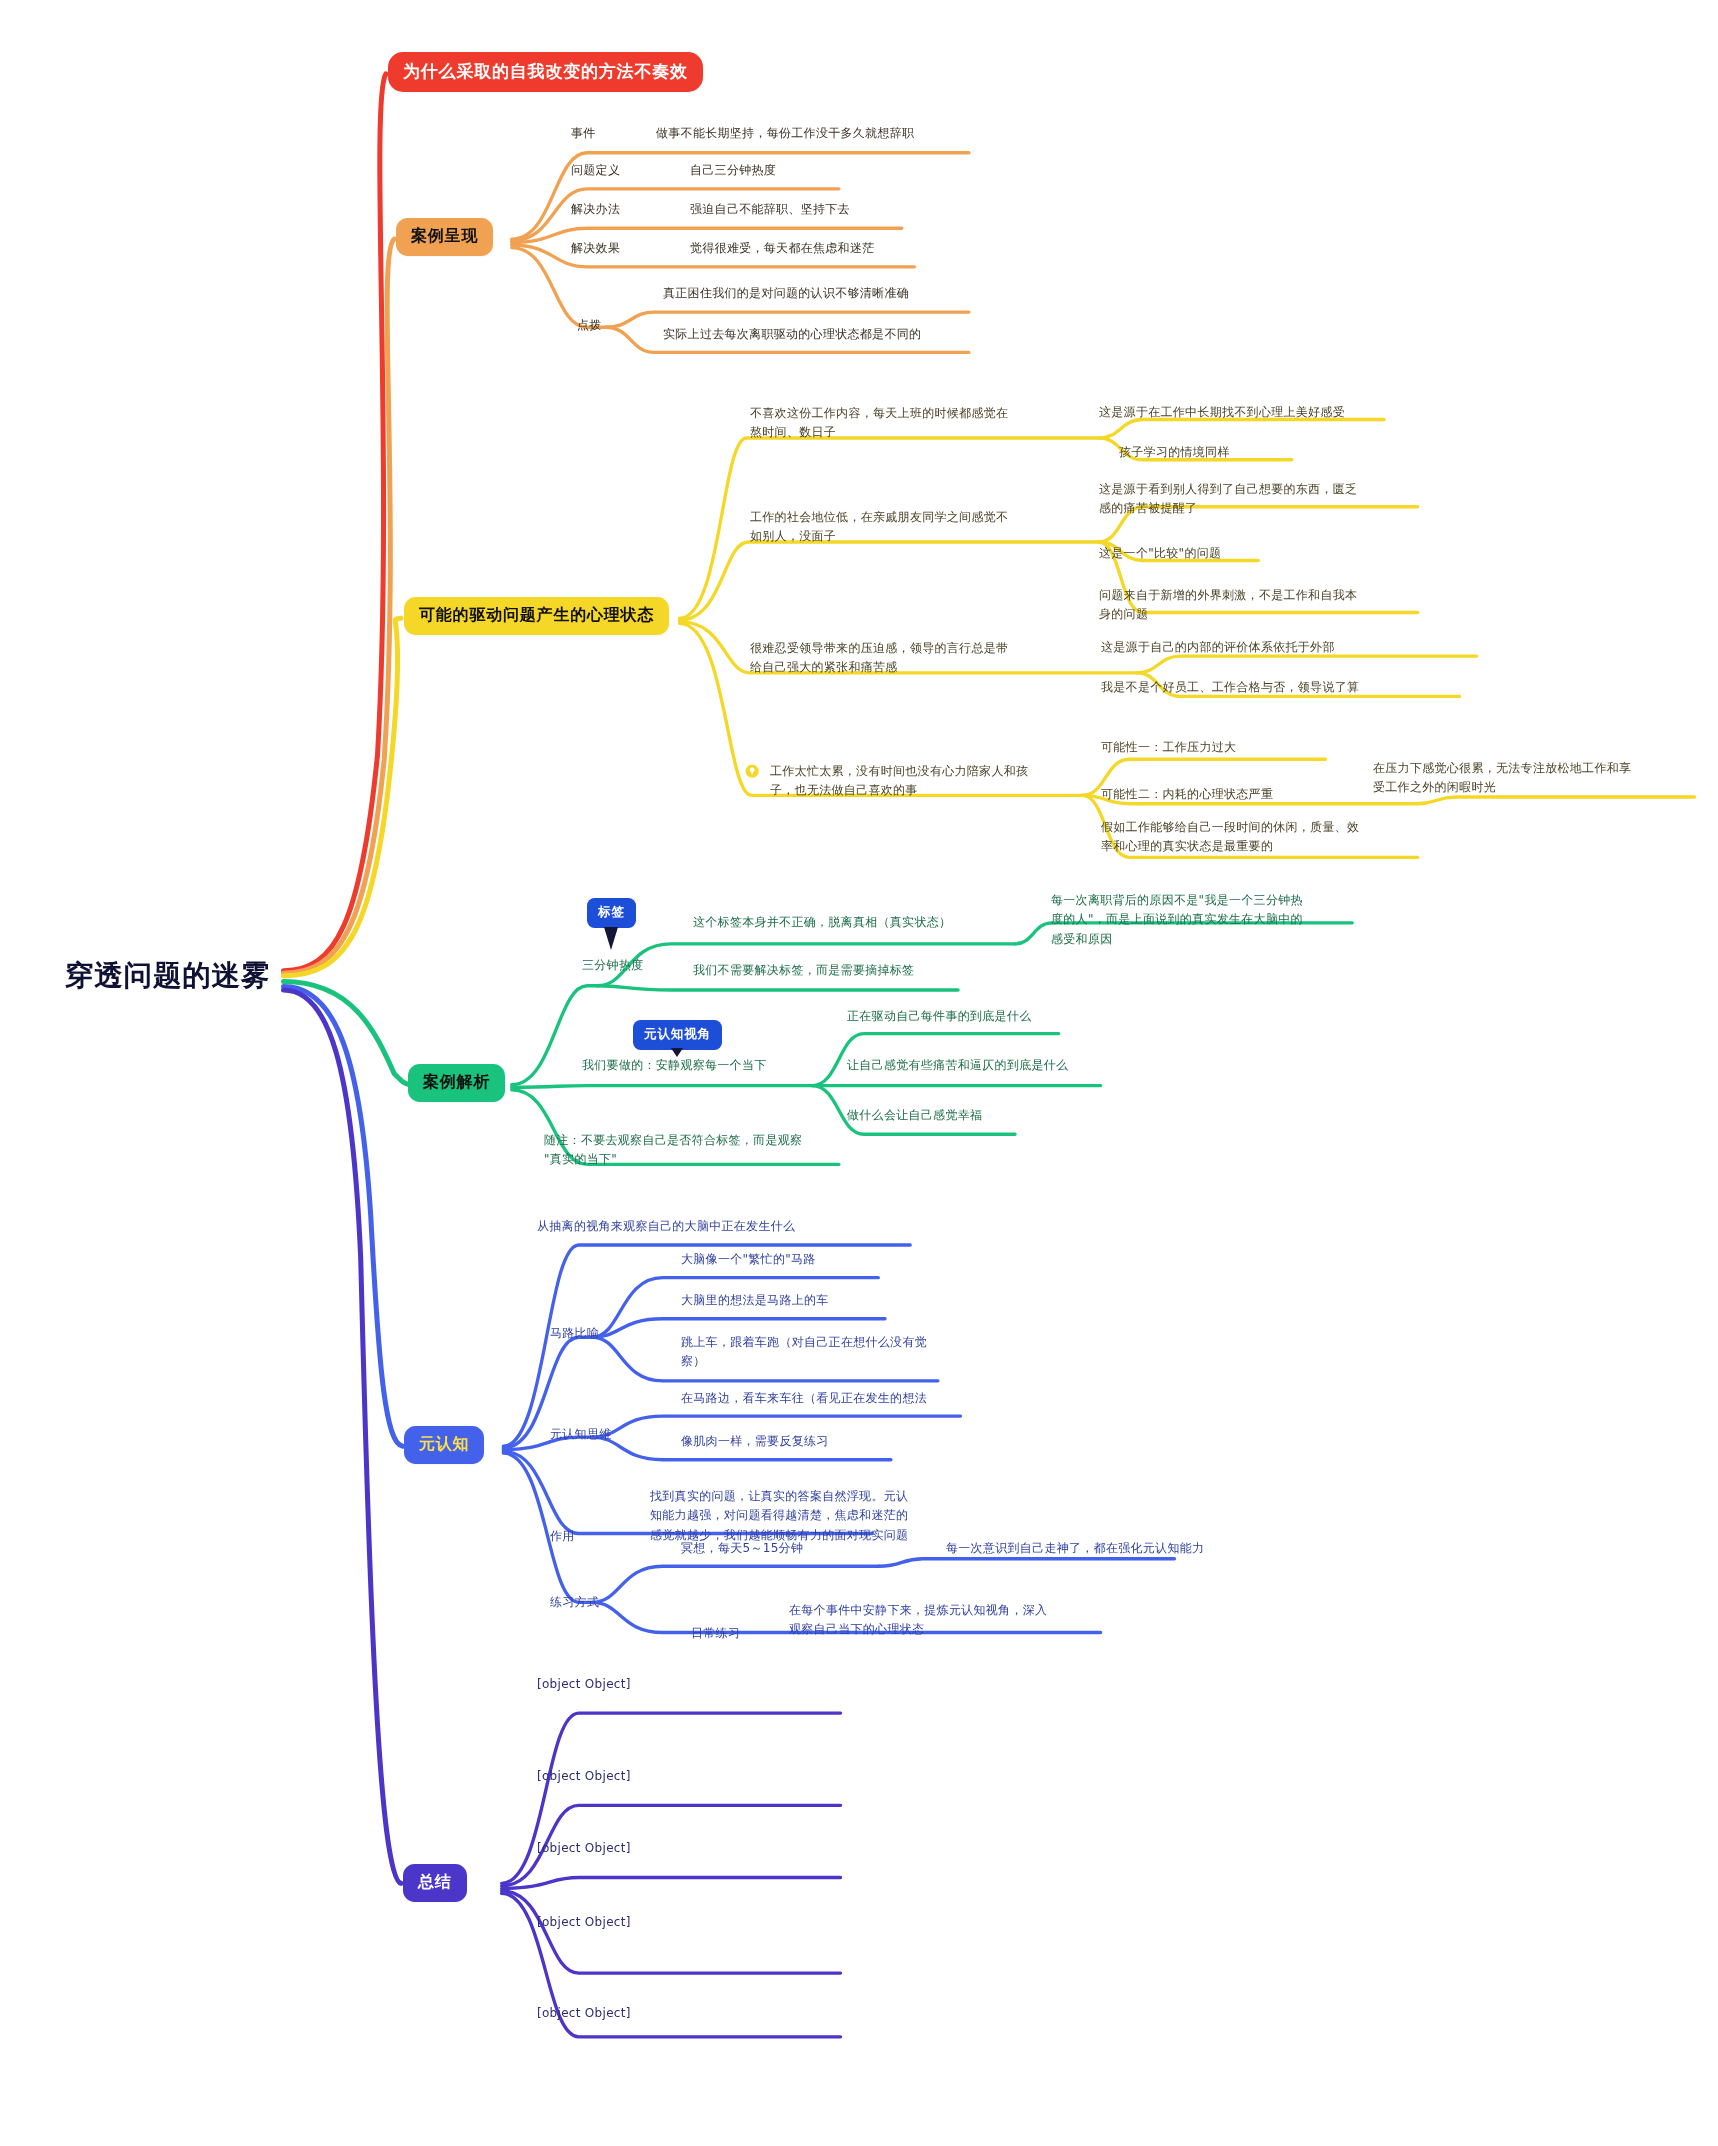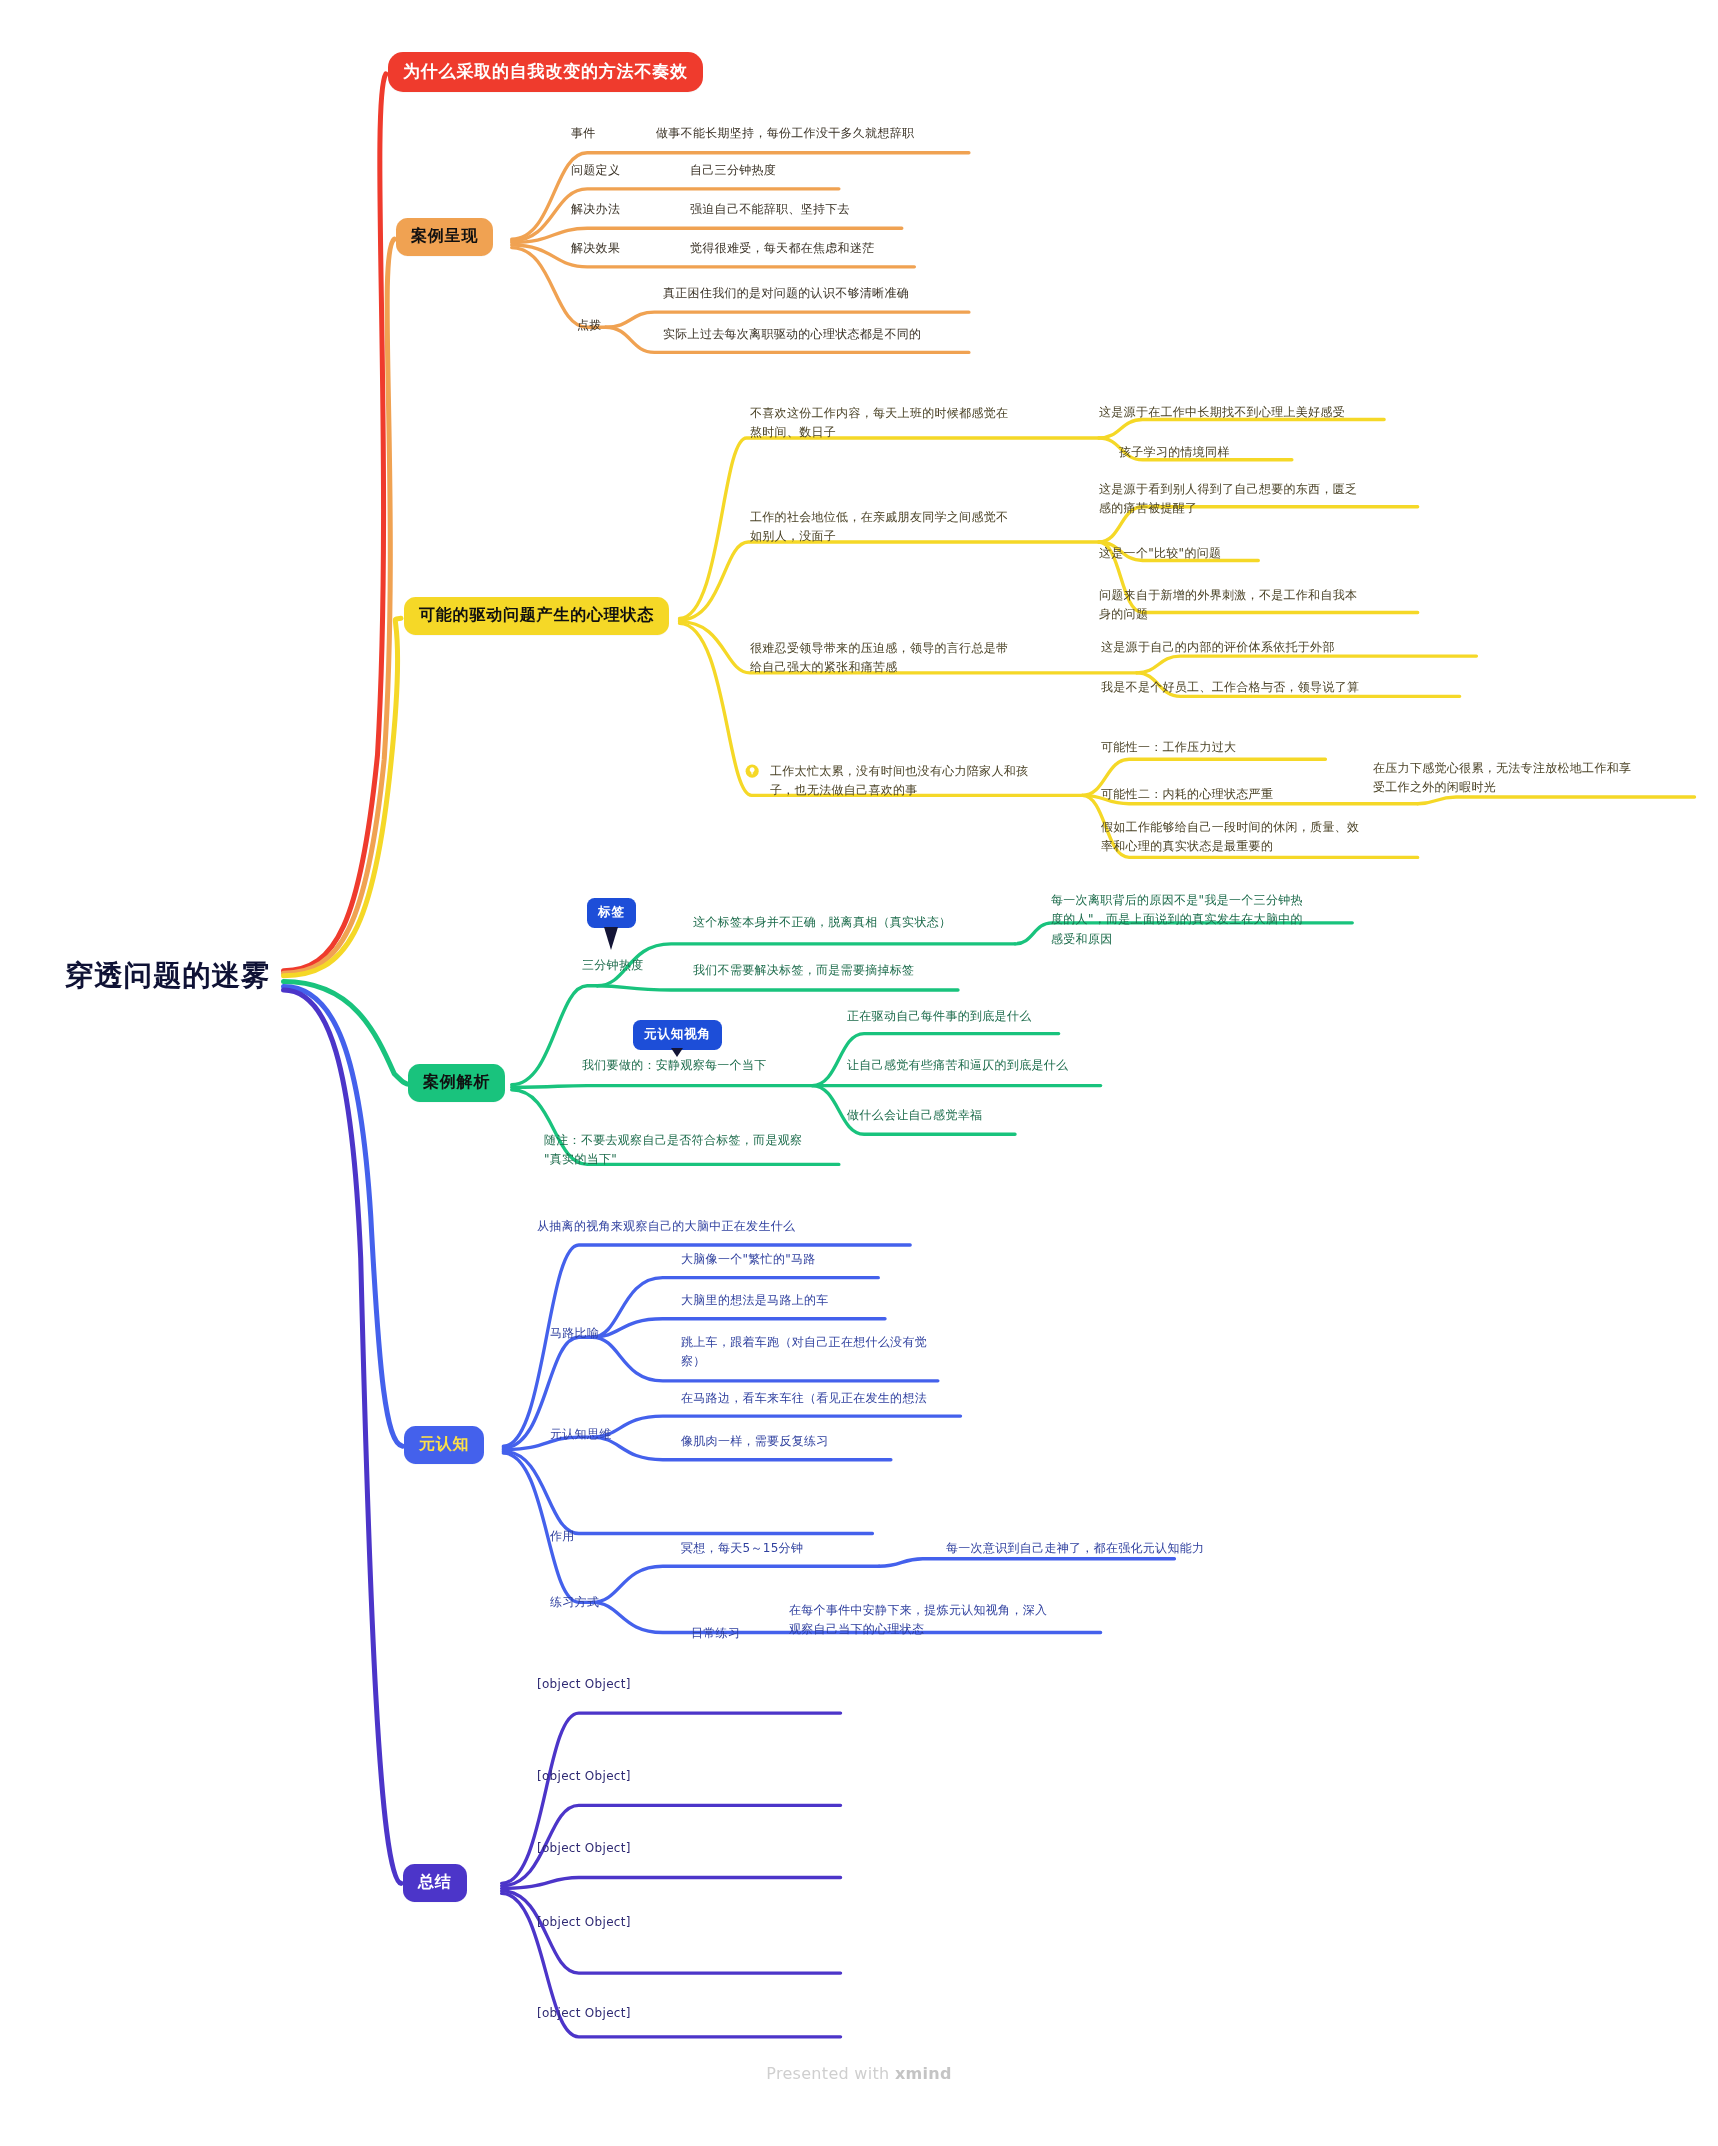--- a/index.html
+++ b/index.html
@@ -279,32 +279,32 @@
   <div class="leaf b" style="left:681px;top:1250px;">大脑像一个"繁忙的"马路</div>
   <div class="leaf b" style="left:681px;top:1291px;">大脑里的想法是马路上的车</div>
   <div class="leaf b" style="left:681px;top:1333px;width:260px;">跳上车，跟着车跑（对自己正在想什么没有觉
 察）</div>
 
   <div class="leaf b" style="left:550px;top:1425px;">元认知思维</div>
   <div class="leaf b" style="left:681px;top:1389px;">在马路边，看车来车往（看见正在发生的想法</div>
   <div class="leaf b" style="left:681px;top:1432px;">像肌肉一样，需要反复练习</div>
 
   <div class="leaf b" style="left:550px;top:1527px;">作用</div>
+  <div class="leaf b" style="left:650px;top:1487px;width:277px;">找到真实的问题，让真实的答案自然浮现。元认
+知能力越强，对问题看得越清楚，焦虑和迷茫的
+感觉就越少，我们越能顺畅有力的面对现实问题</div>
 
   <div class="leaf b" style="left:550px;top:1593px;">练习方式</div>
   <div class="leaf b" style="left:681px;top:1539px;">冥想，每天5～15分钟</div>
   <div class="leaf b" style="left:946px;top:1539px;">每一次意识到自己走神了，都在强化元认知能力</div>
   <div class="leaf b" style="left:681px;top:1624px;margin-left:10px;">日常练习</div>
   <div class="leaf b" style="left:789px;top:1601px;width:285px;">在每个事件中安静下来，提炼元认知视角，深入
 观察自己当下的心理状态</div>
 
   <div class="leaf p" style="left:537px;top:1675px;width:289px;">[object Object]</div>
   <div class="leaf p" style="left:537px;top:1767px;width:289px;">[object Object]</div>
   <div class="leaf p" style="left:537px;top:1839px;width:289px;">[object Object]</div>
   <div class="leaf p" style="left:537px;top:1913px;width:289px;">[object Object]</div>
   <div class="leaf p" style="left:537px;top:2004px;width:289px;">[object Object]</div>
 
-  <div class="footer">
-    <span>Presented with </span><b>xmind</b>
-  </div>
 
 </div>
 
 
 </body></html>

